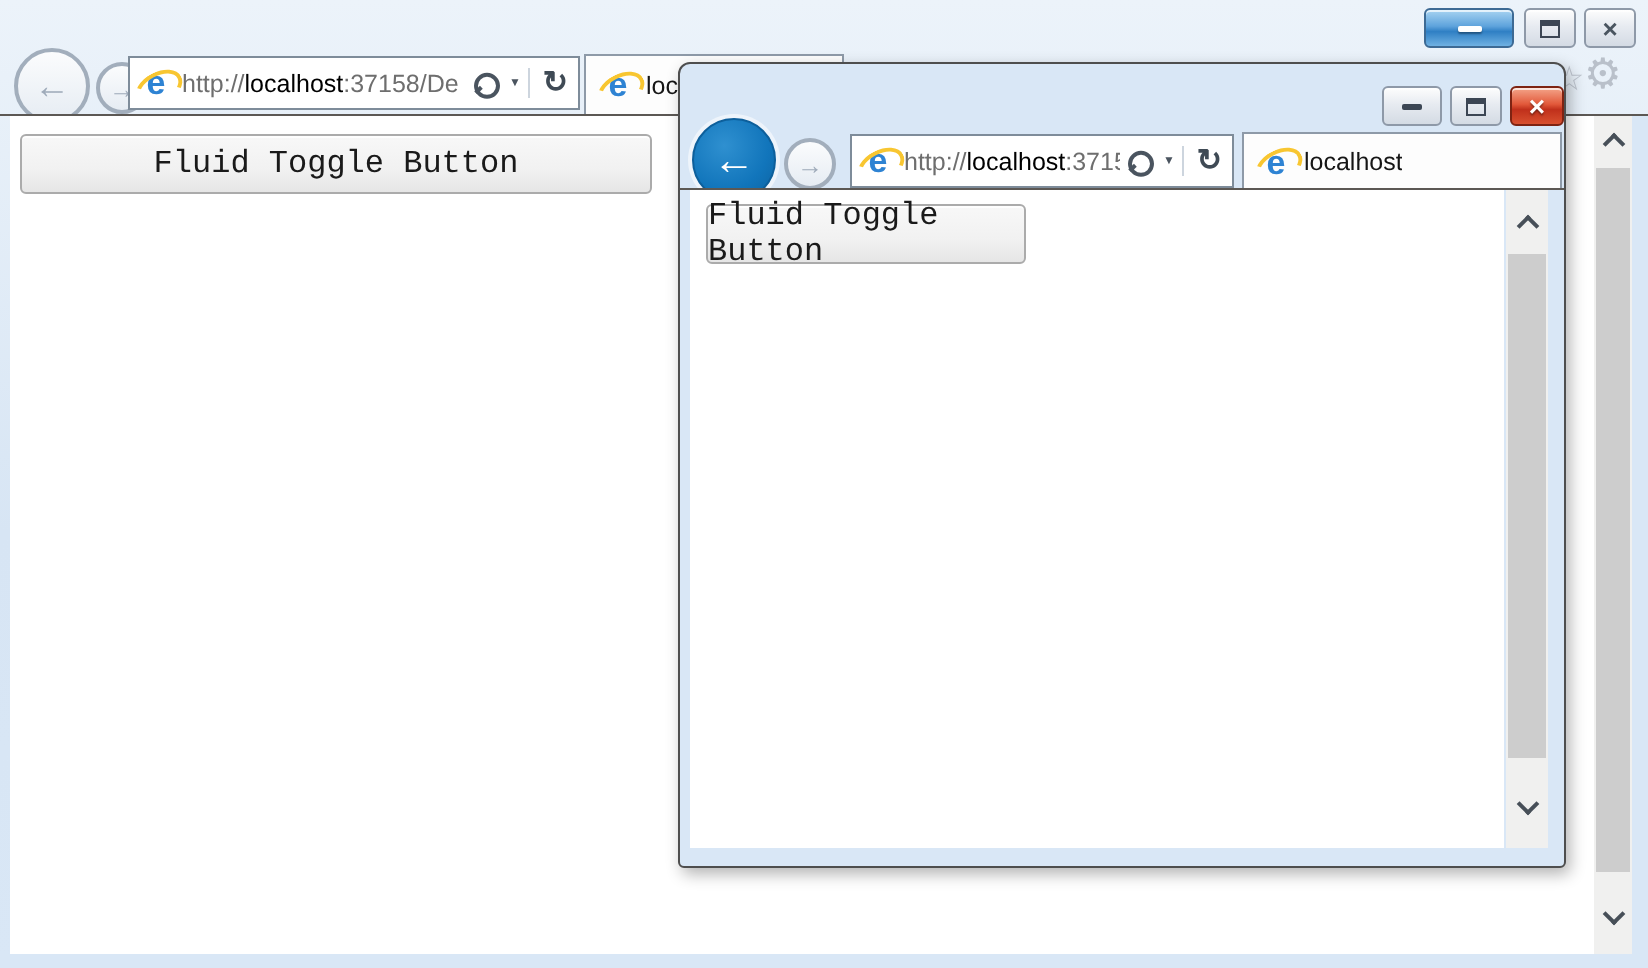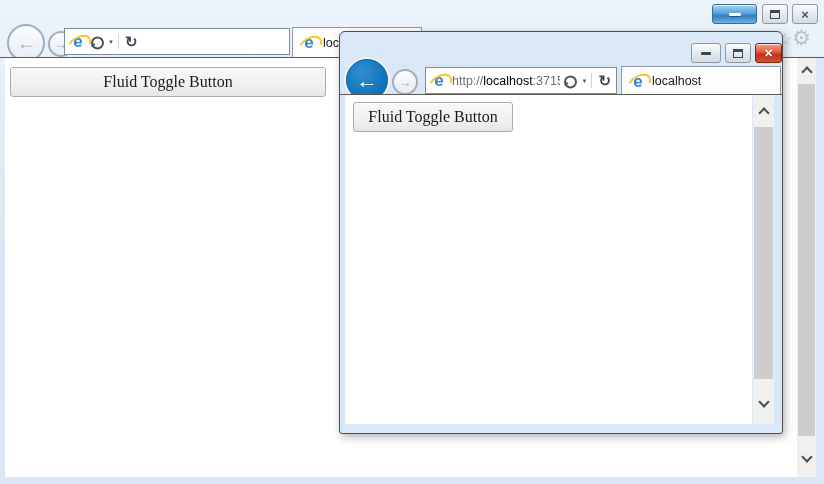--- a/index.html
+++ b/index.html
@@ -93,21 +93,21 @@
   .chev { position:absolute; width:8px; height:8px; border-style:solid; border-color:#474f58; border-width:2px 0 0 2px; left:50%; }
   .chev.up   { transform:translateX(-50%) rotate(45deg); }
   .chev.down { transform:translateX(-50%) rotate(225deg); }
 
   
   .page-btn {
     position:absolute; height:30px;
     background:linear-gradient(180deg,#f8f8f8 0%,#f1f1f1 60%,#e6e6e6 100%);
     border:1px solid #ababab; border-radius:3px;
     display:flex; align-items:center; justify-content:center;
-    font-family:Liberation Serif, serif; font-size:16px; color:#1a1a1a;
+    font-family:Liberation Mono, monospace; font-size:16px; color:#1a1a1a;
     box-shadow:0 1px 0 rgba(255,255,255,.8) inset;
   }
 
   .toolbar-border { position:absolute; background:#5c5854; height:1px; }
 
   .gear-ic { font-size:21px; color:#b9c0ca; line-height:1; }
   .star-ic { font-size:17px; color:#bfc6d0; line-height:1; }
 
   
   #bw { position:absolute; left:0; top:0; width:824px; height:484px; }
@@ -143,20 +143,21 @@
 
     <div class="nav-circle disabled" style="left:7px; top:24px; width:38px; height:38px;">
       <span class="nav-arrow" style="font-size:18px;">←</span>
     </div>
     <div class="nav-circle disabled" style="left:48px; top:31px; width:26px; height:26px;">
       <span class="nav-arrow" style="font-size:13px;">→</span>
     </div>
 
     <div class="urlbar" style="left:64px; top:28px; width:226px; height:27px;">
       <span class="ie-icon">e</span>
+      <span class="url-text"><span>http://</span><span class="host">localhost</span><span>:37158/De</span></span>
       <span class="mag"></span>
       <span class="caret-down">▼</span>
       <span class="refresh-ic">↻</span>
     </div>
 
     <div class="tab" style="left:292px; top:27px; width:130px; height:30px;">
       <span class="ie-icon">e</span>
       <span class="tab-label">loca</span>
     </div>
 

